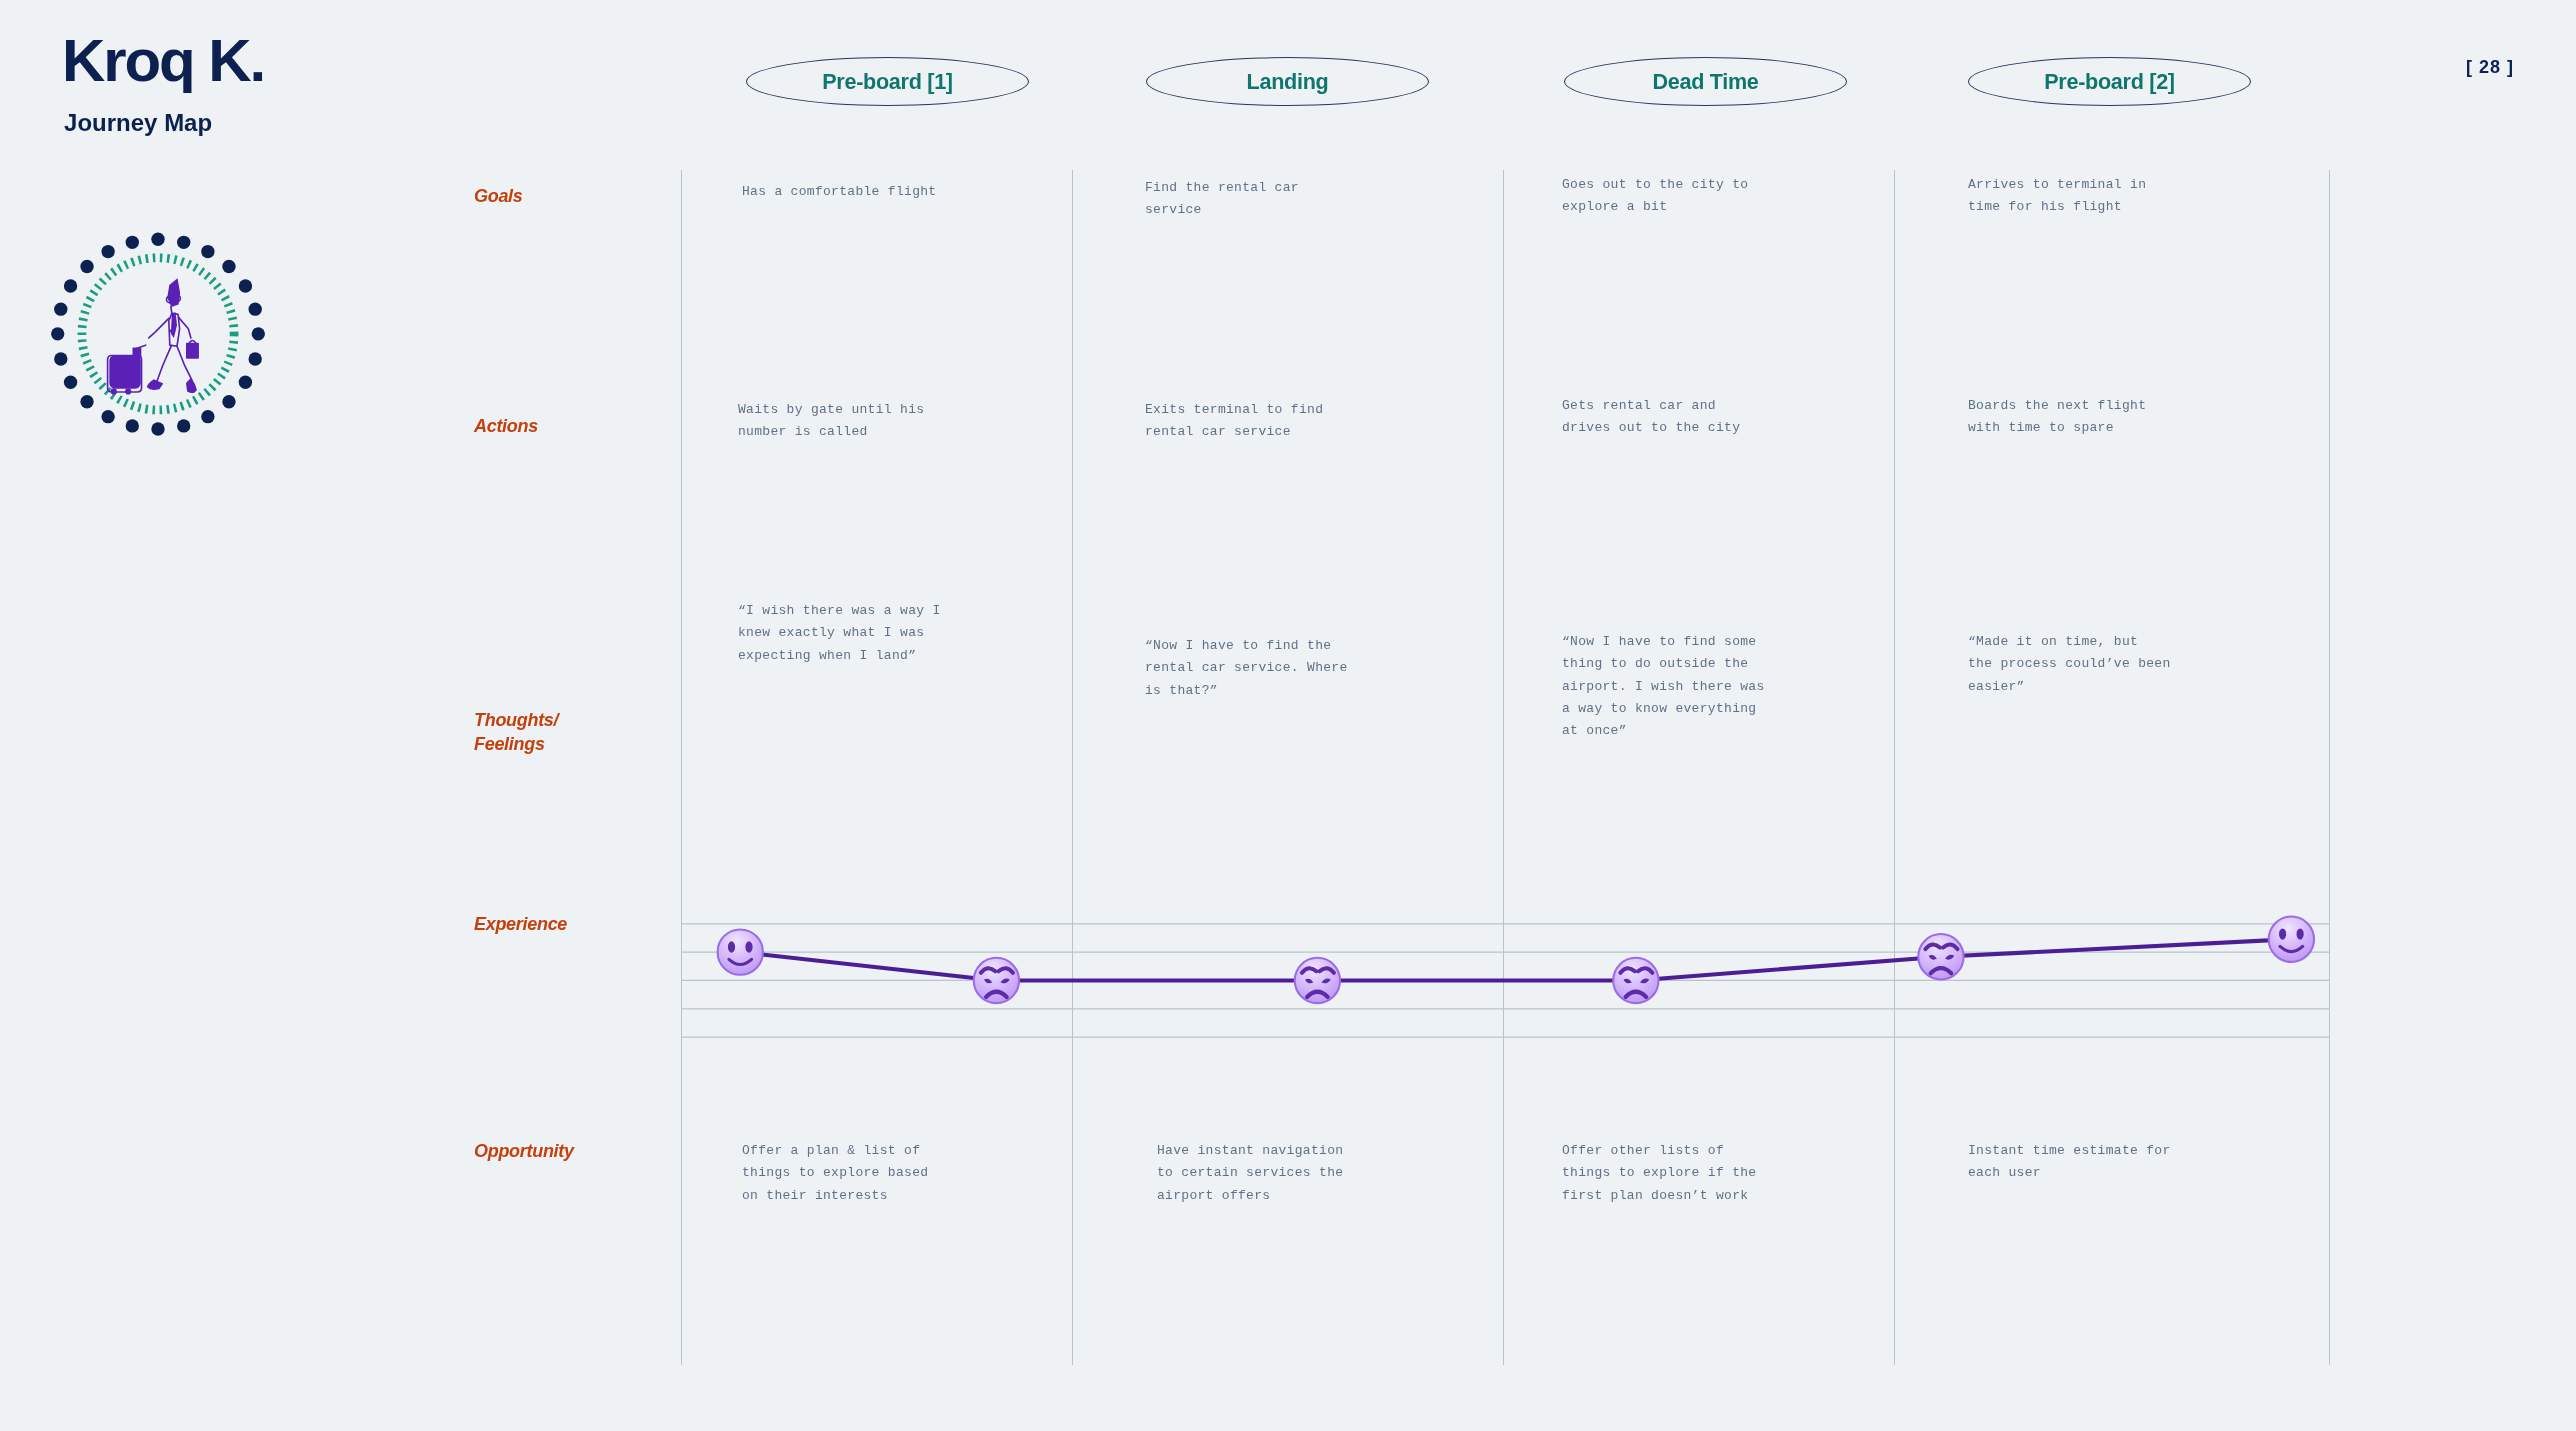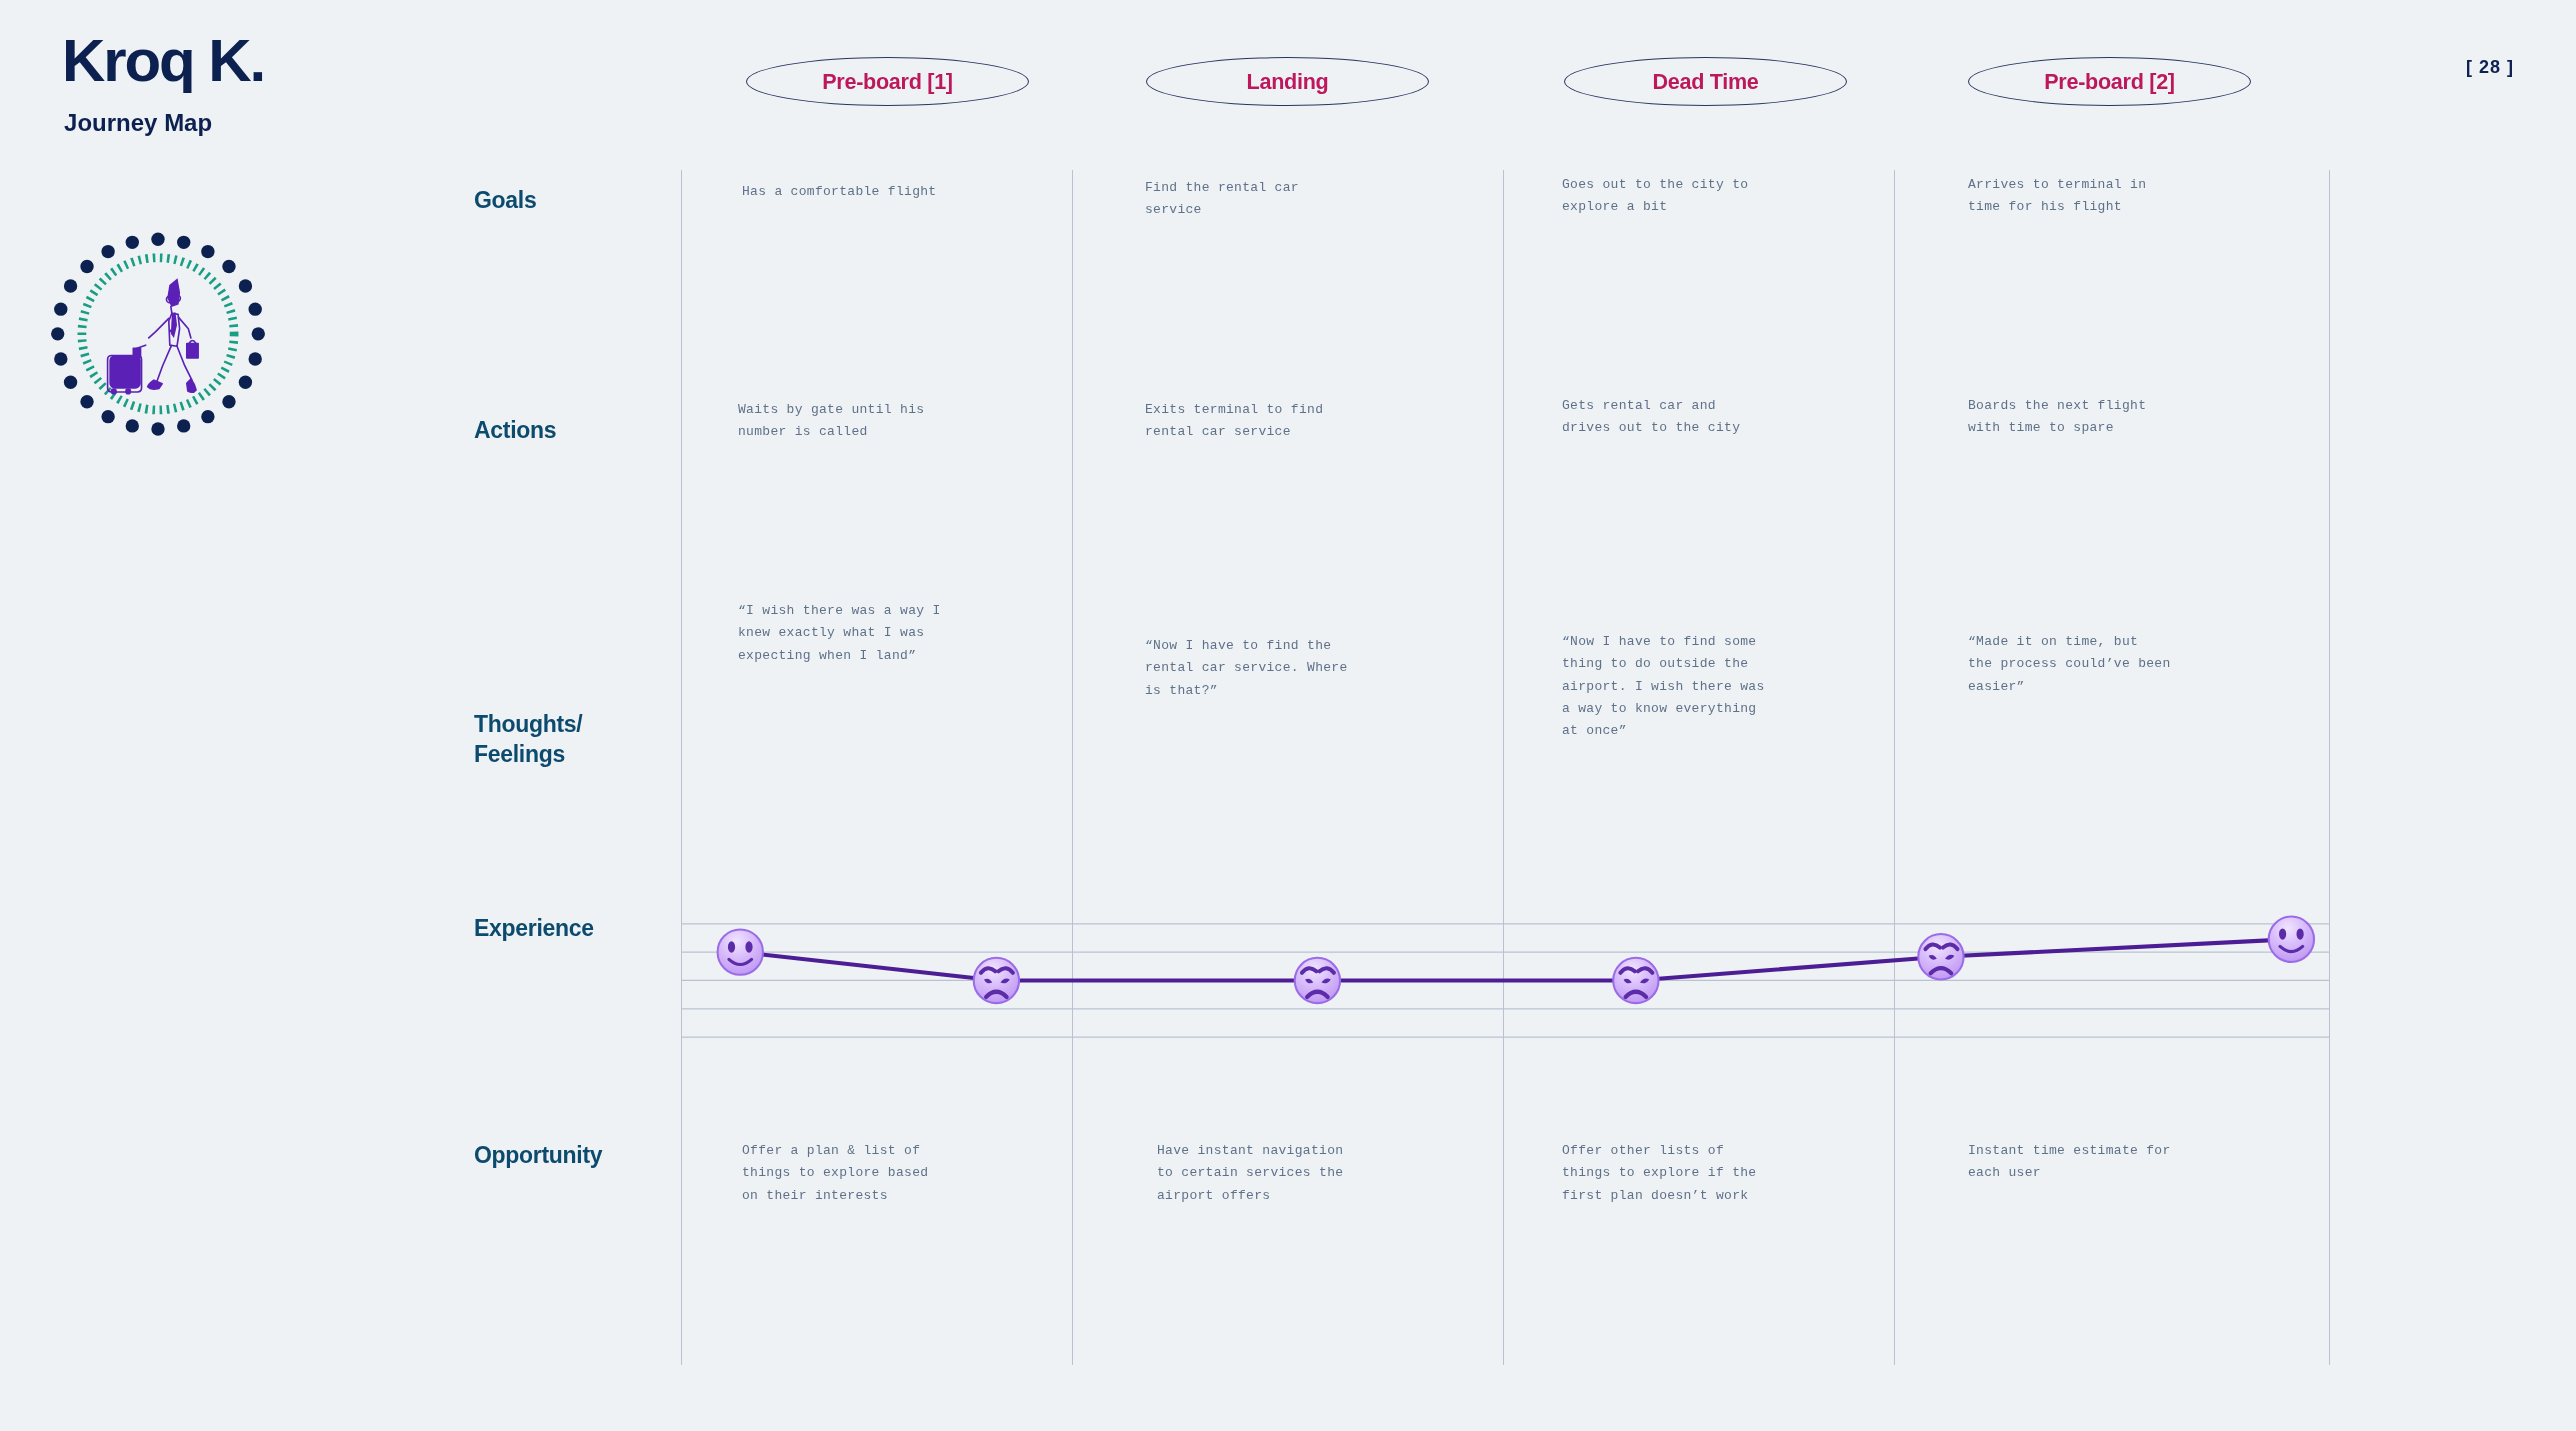--- a/index.html
+++ b/index.html
@@ -68,36 +68,37 @@
     border-radius: 50%;
     background: transparent;
     display: flex;
     align-items: center;
     justify-content: center;
   }
   .stage-pill-label {
     font-family: "Liberation Sans", sans-serif;
     font-size: 21.6px;
     font-weight: 700;
-    color: #be185d;
+    color: #0f766e;
     letter-spacing: -0.3px;
     white-space: nowrap;
   }
 
   
   .row-label {
     position: absolute;
     left: 474px;
     width: 196px;
     font-family: "Liberation Sans", sans-serif;
-    font-size: 23px;
+    font-size: 18px;
     font-weight: 700;
-    color: #0c4a6e;
+    color: #c2410c;
     letter-spacing: -0.3px;
     line-height: 1.32;
+    font-style: italic;
   }
 
   
   #grid-area {
     position: absolute;
     left: 681px;
     top: 170px;
     width: 1649px;
     height: 1195px;
   }

